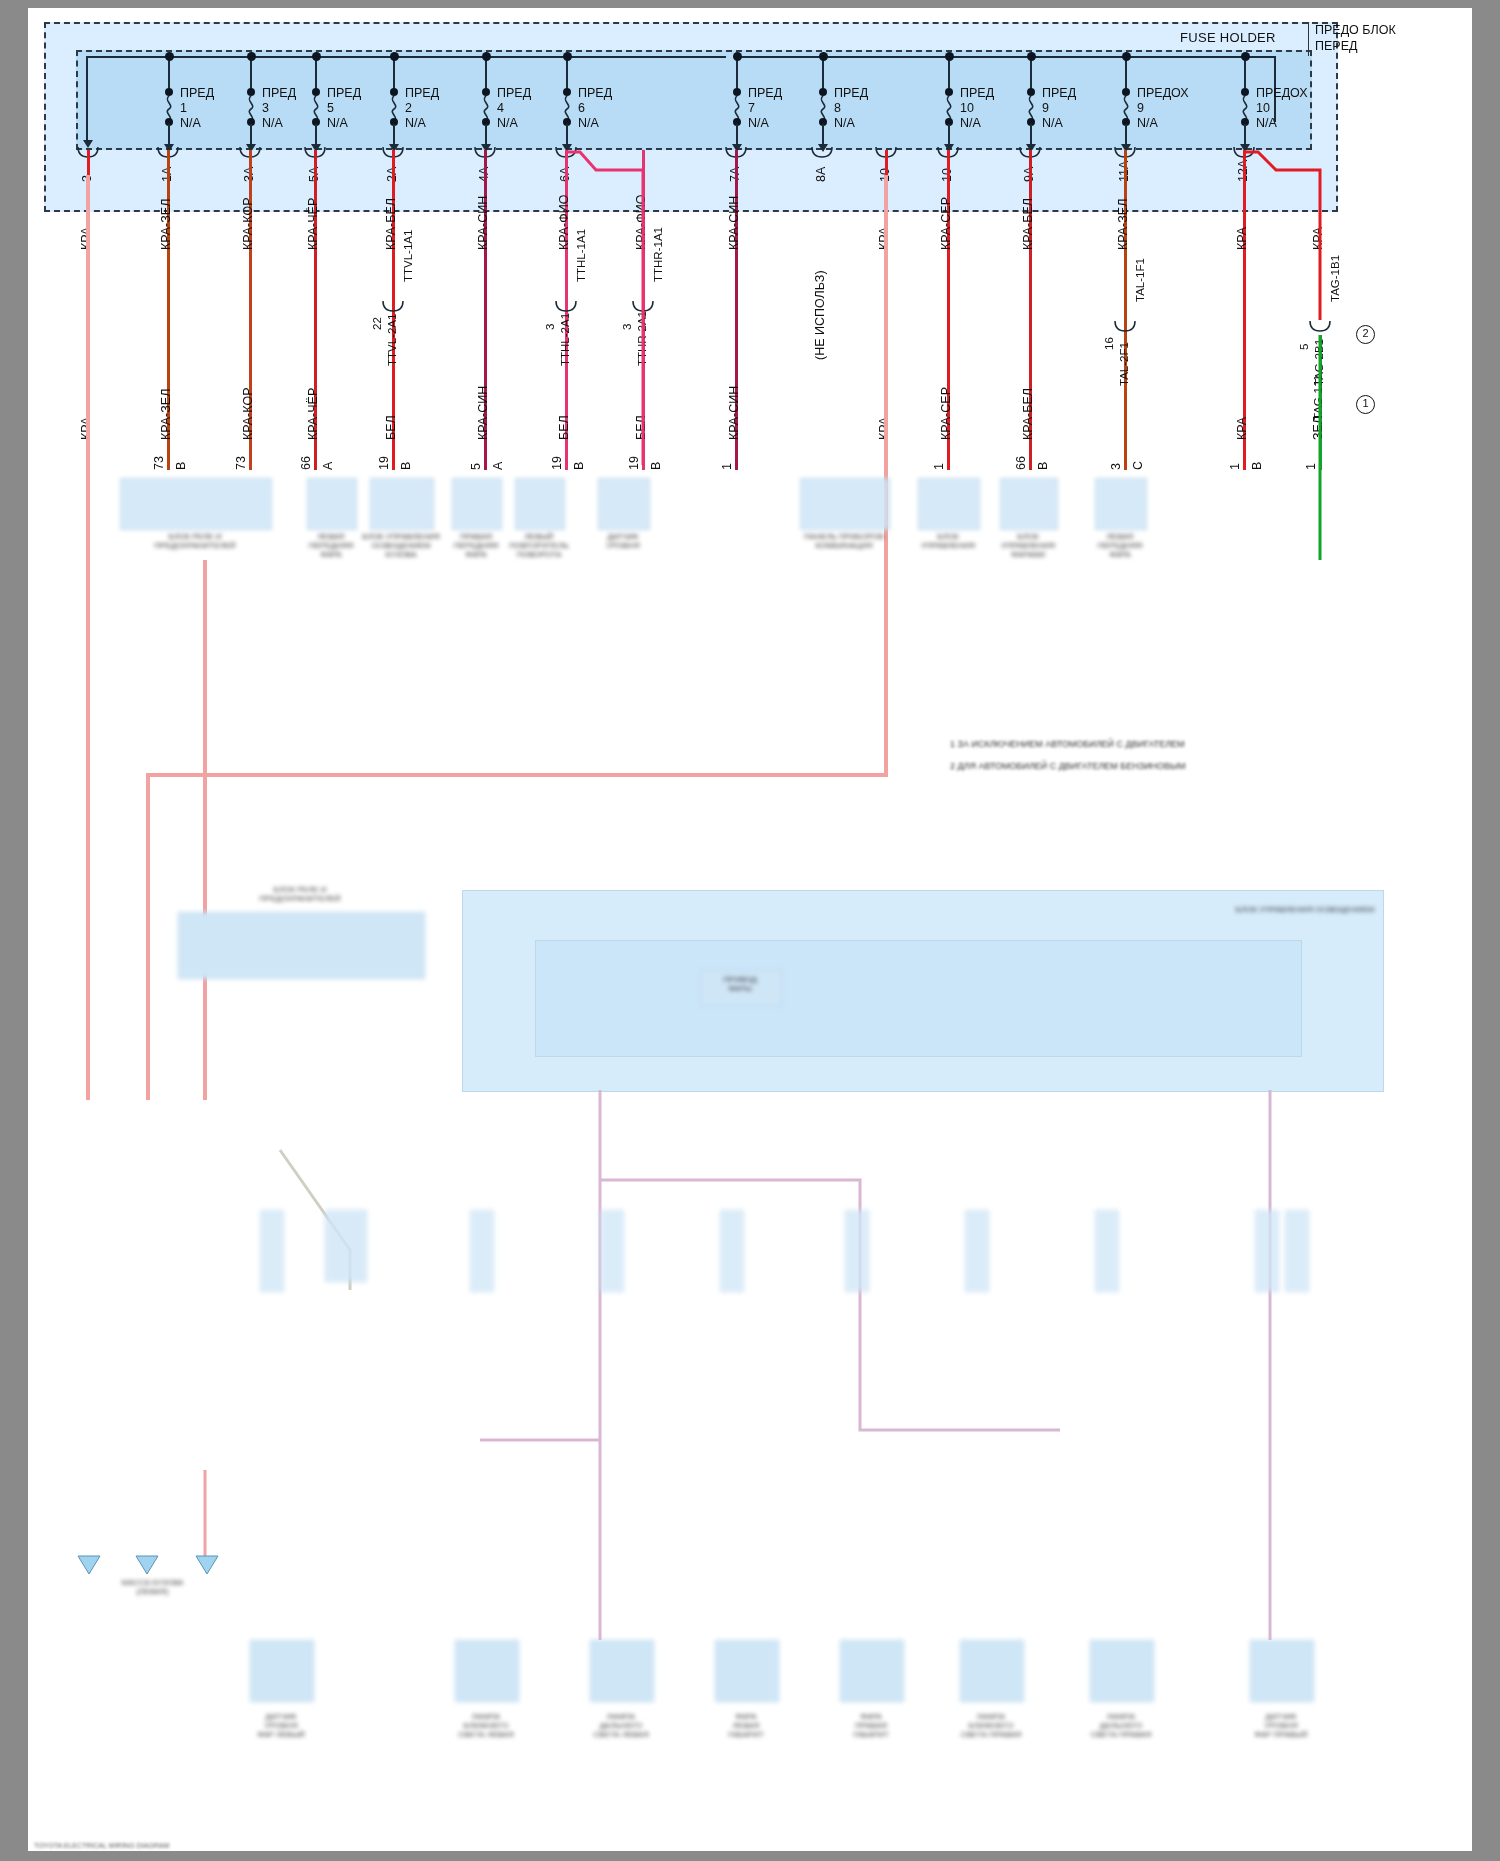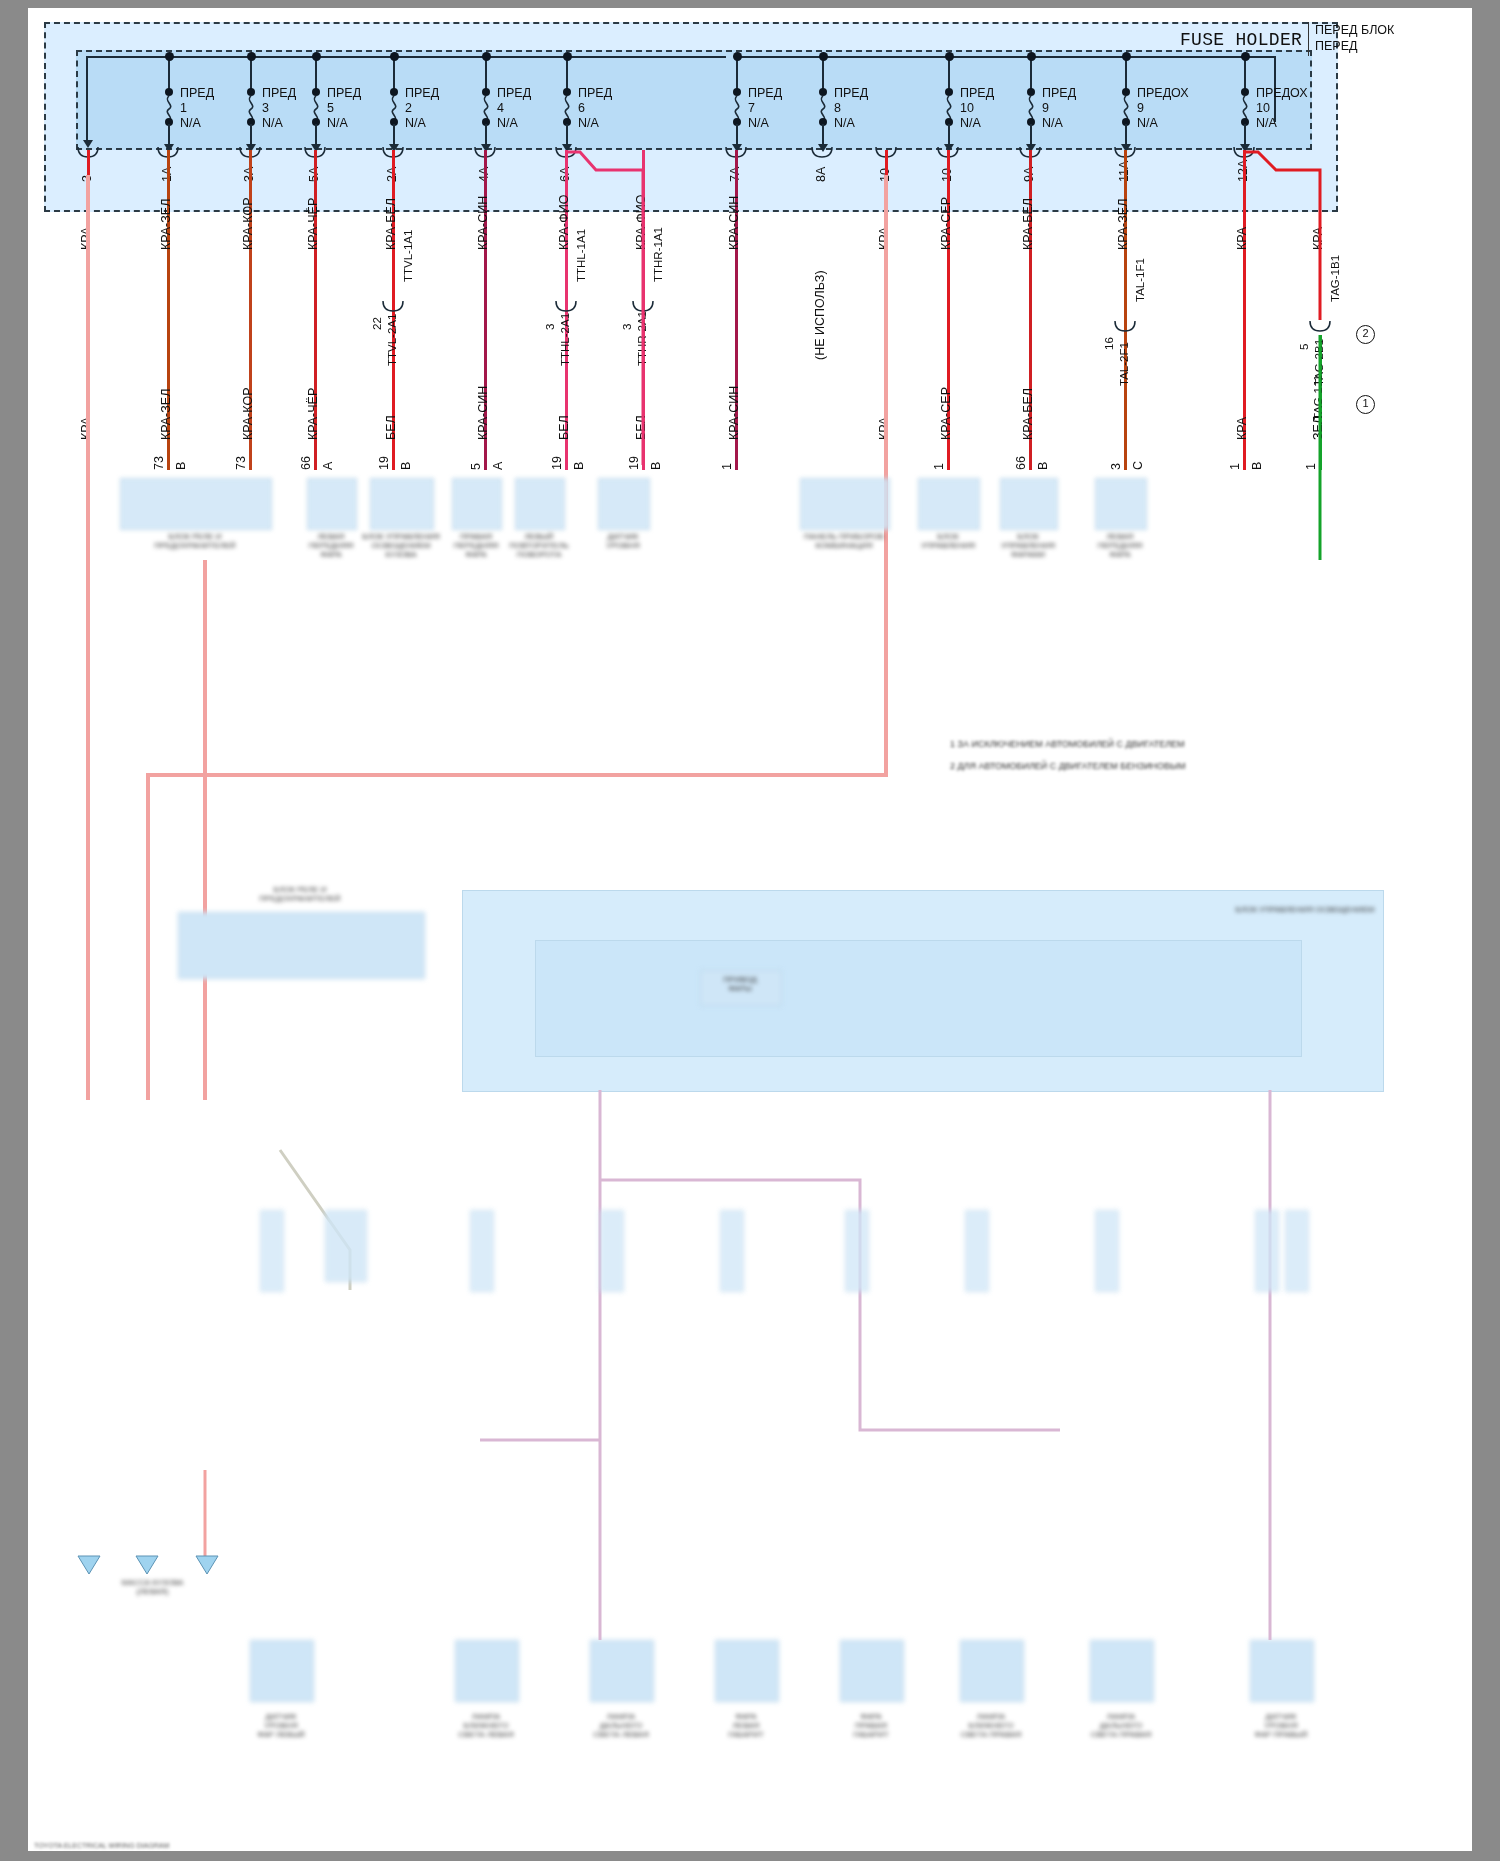--- a/index.html
+++ b/index.html
@@ -22,21 +22,21 @@
   
   .fuse-outer{
     position:absolute;left:44px;top:22px;width:1294px;height:190px;
     border:2px dashed #2b3a45;background:#dbeeff;box-sizing:border-box;
   }
   .fuse-inner{
     position:absolute;left:76px;top:50px;width:1236px;height:100px;
     border:2px dashed #2b3a45;background:#b9dcf6;box-sizing:border-box;
   }
   .fuse-holder-label{
-    position:absolute;right:6px;top:30px;font-size:18px;color:#111;letter-spacing:.3px;font-family:Liberation Mono, monospace;
+    position:absolute;right:6px;top:30px;font-size:13px;color:#111;letter-spacing:.3px;
   }
   .side-label{
     position:absolute;left:1308px;top:22px;font-size:12.5px;color:#111;line-height:16px;
     border-left:1px solid #333;padding-left:6px;height:34px;
   }
 
   
   .busbar{position:absolute;background:#1b2b38;}
   .node{position:absolute;width:9px;height:9px;border-radius:50%;background:#0d1620;}
 
@@ -89,21 +89,21 @@
   <div class="frame-left"></div>
   <div class="frame-right"></div>
   <div class="frame-bottom"></div>
   <div class="sheet-top"></div>
   <div class="sheet-bottom"></div>
 
   <div class="fuse-outer"></div>
   <div class="fuse-inner"></div>
   <div class="fuse-holder-label" style="left:1180px;top:30px;">FUSE HOLDER</div>
   <div class="side-label">
-    <div>ПЕРЕД БЛОК</div>
+    <div>ПРЕДО БЛОК</div>
     <div>ПЕРЕД</div>
   </div>
 
   <div class="busbar" style="left:86px;top:56px;width:640px;height:2px;"></div>
   <div class="busbar" style="left:86px;top:56px;width:2px;height:88px;"></div>
   <div class="arrowhead" style="left:83px;top:140px;"></div>
   <div class="busbar" style="left:738px;top:56px;width:538px;height:2px;"></div>
   <div class="busbar" style="left:1274px;top:56px;width:2px;height:66px;"></div>
 
   <div id="fuse-layer">

